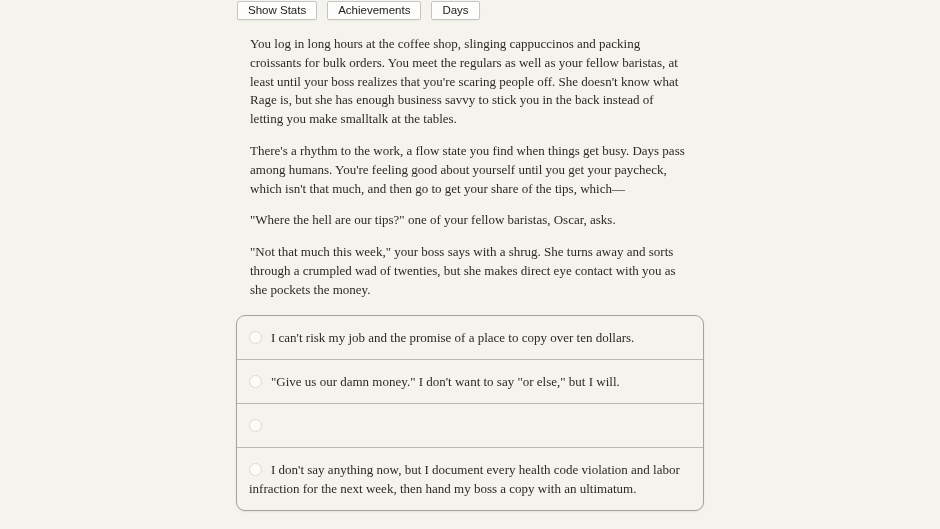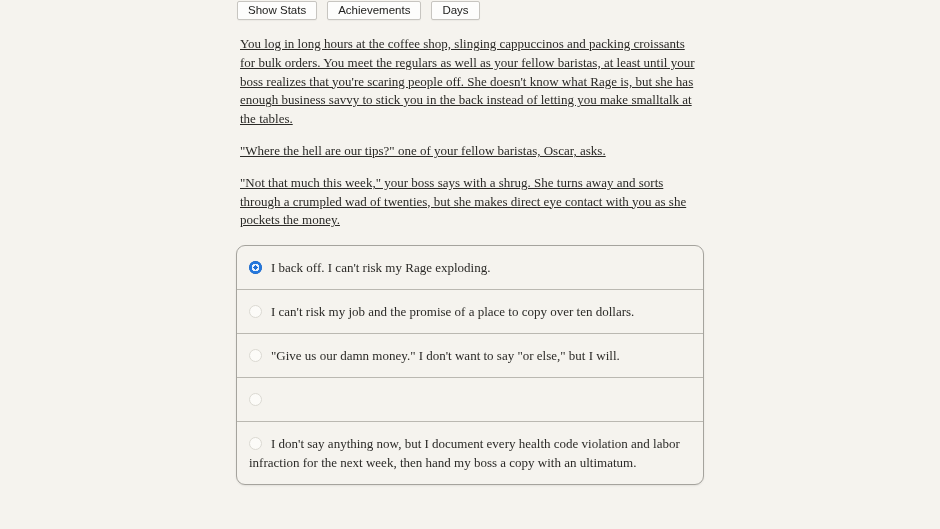--- a/index.html
+++ b/index.html
@@ -28,22 +28,21 @@
     border-radius: 2px;
     padding: 2px 10px 3px;
     cursor: pointer;
     box-shadow: 0 1px 1px rgba(0,0,0,0.04);
     text-align: center;
   }
   .story p {
     font-size: 13px;
     line-height: 18.8px;
     color: #2b2a27;
-    margin: 0 4px 13px;
-    text-decoration: underline;
+    margin: 0 14px 13px;
   }
   .choices {
     margin-top: 15px;
     background: #f5f3ee;
     border: 1px solid #a5a39d;
     border-radius: 9px;
     overflow: hidden;
     box-shadow: 0 1px 2px rgba(0,0,0,0.08);
   }
   .choice {
@@ -82,28 +81,26 @@
 <div class="page">
 
   <div class="toolbar">
     <button class="tb-btn">Show Stats</button>
     <button class="tb-btn">Achievements</button>
     <button class="tb-btn">Days</button>
   </div>
 
   <div class="story">
     <p>You log in long hours at the coffee shop, slinging cappuccinos and packing croissants for bulk orders. You meet the regulars as well as your fellow baristas, at least until your boss realizes that you're scaring people off. She doesn't know what Rage is, but she has enough business savvy to stick you in the back instead of letting you make smalltalk at the tables.</p>
+    <p>There's a rhythm to the work, a flow state you find when things get busy. Days pass among humans. You're feeling good about yourself until you get your paycheck, which isn't that much, and then go to get your share of the tips, which—</p>
     <p>"Where the hell are our tips?" one of your fellow baristas, Oscar, asks.</p>
     <p>"Not that much this week," your boss says with a shrug. She turns away and sorts through a crumpled wad of twenties, but she makes direct eye contact with you as she pockets the money.</p>
   </div>
 
   <div class="choices">
-    <label class="choice">
-      <span class="radio selected"></span><span>I back off. I can't risk my Rage exploding.</span>
-    </label>
     <label class="choice">
       <span class="radio"></span><span>I can't risk my job and the promise of a place to copy over ten dollars.</span>
     </label>
     <label class="choice">
       <span class="radio"></span><span>"Give us our damn money." I don't want to say "or else," but I will.</span>
     </label>
     <label class="choice">
       <span class="radio"></span>
     </label>
     <label class="choice">

